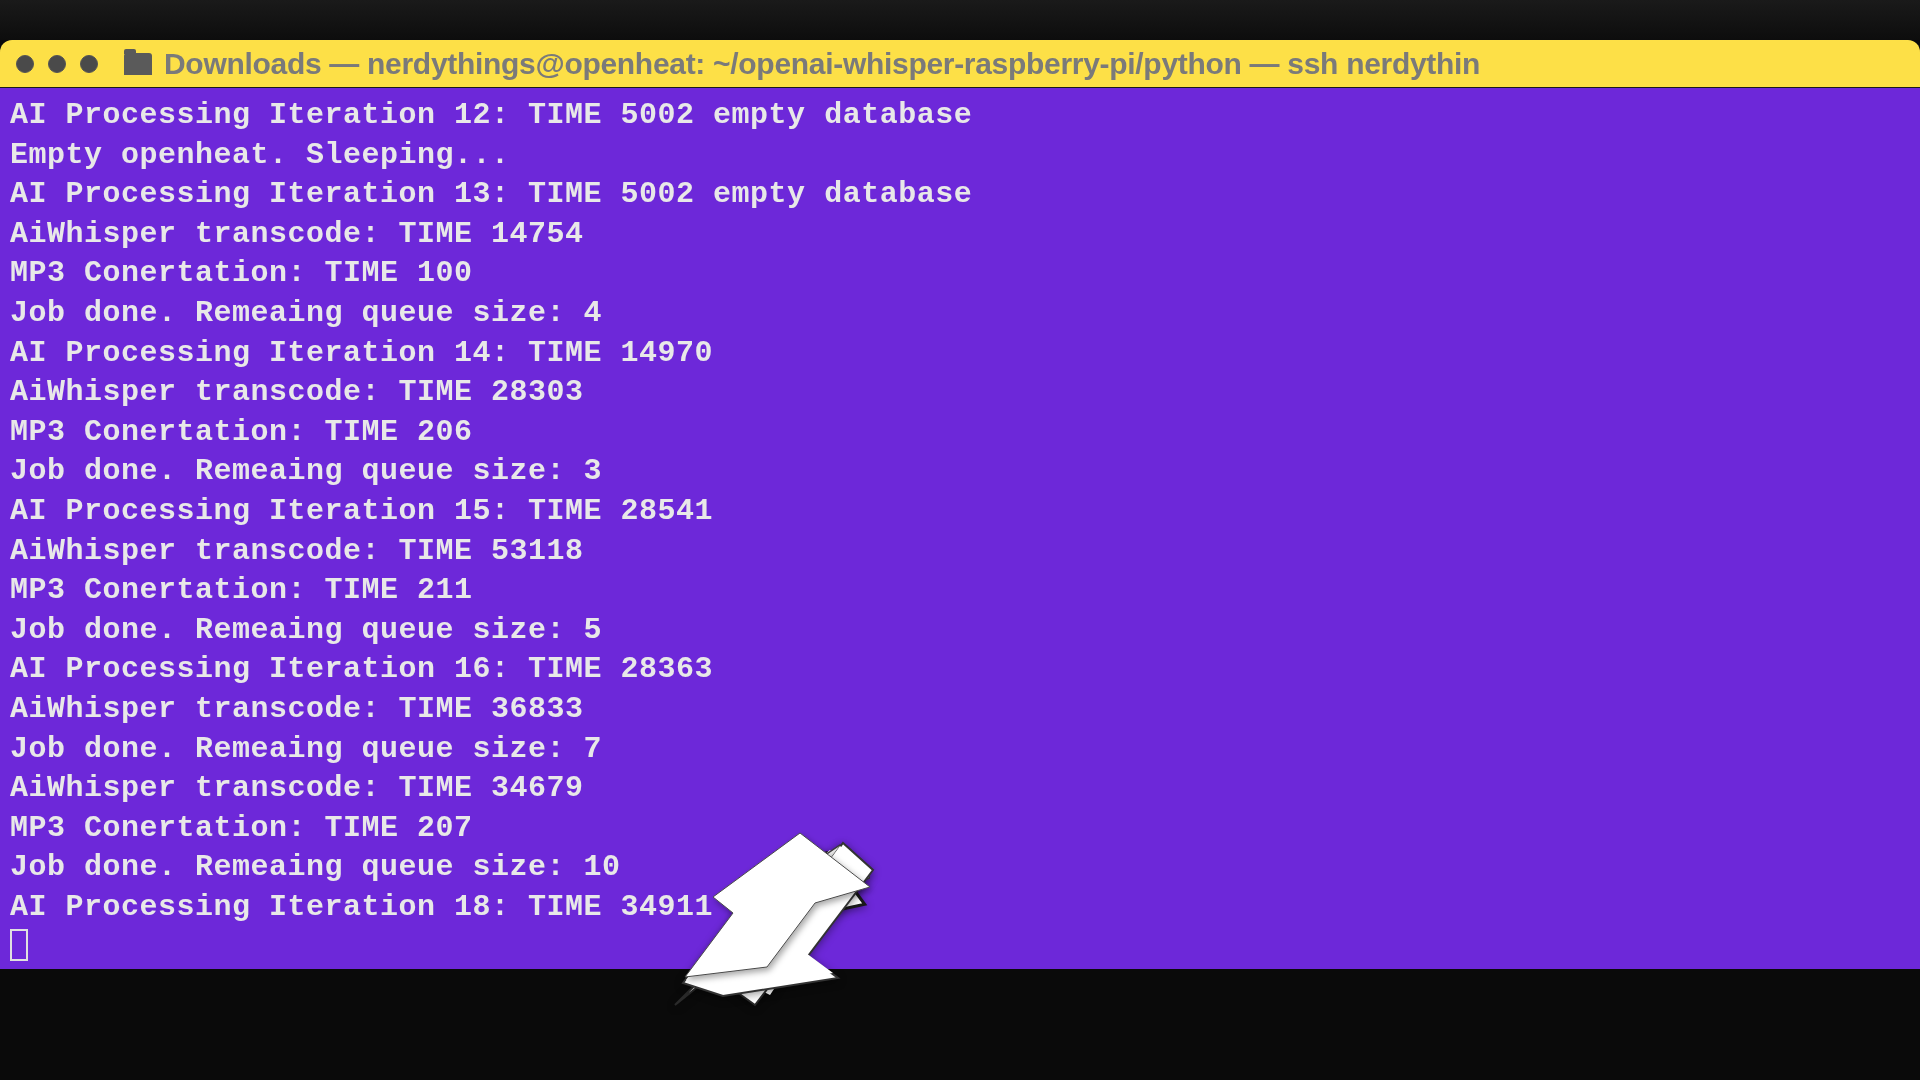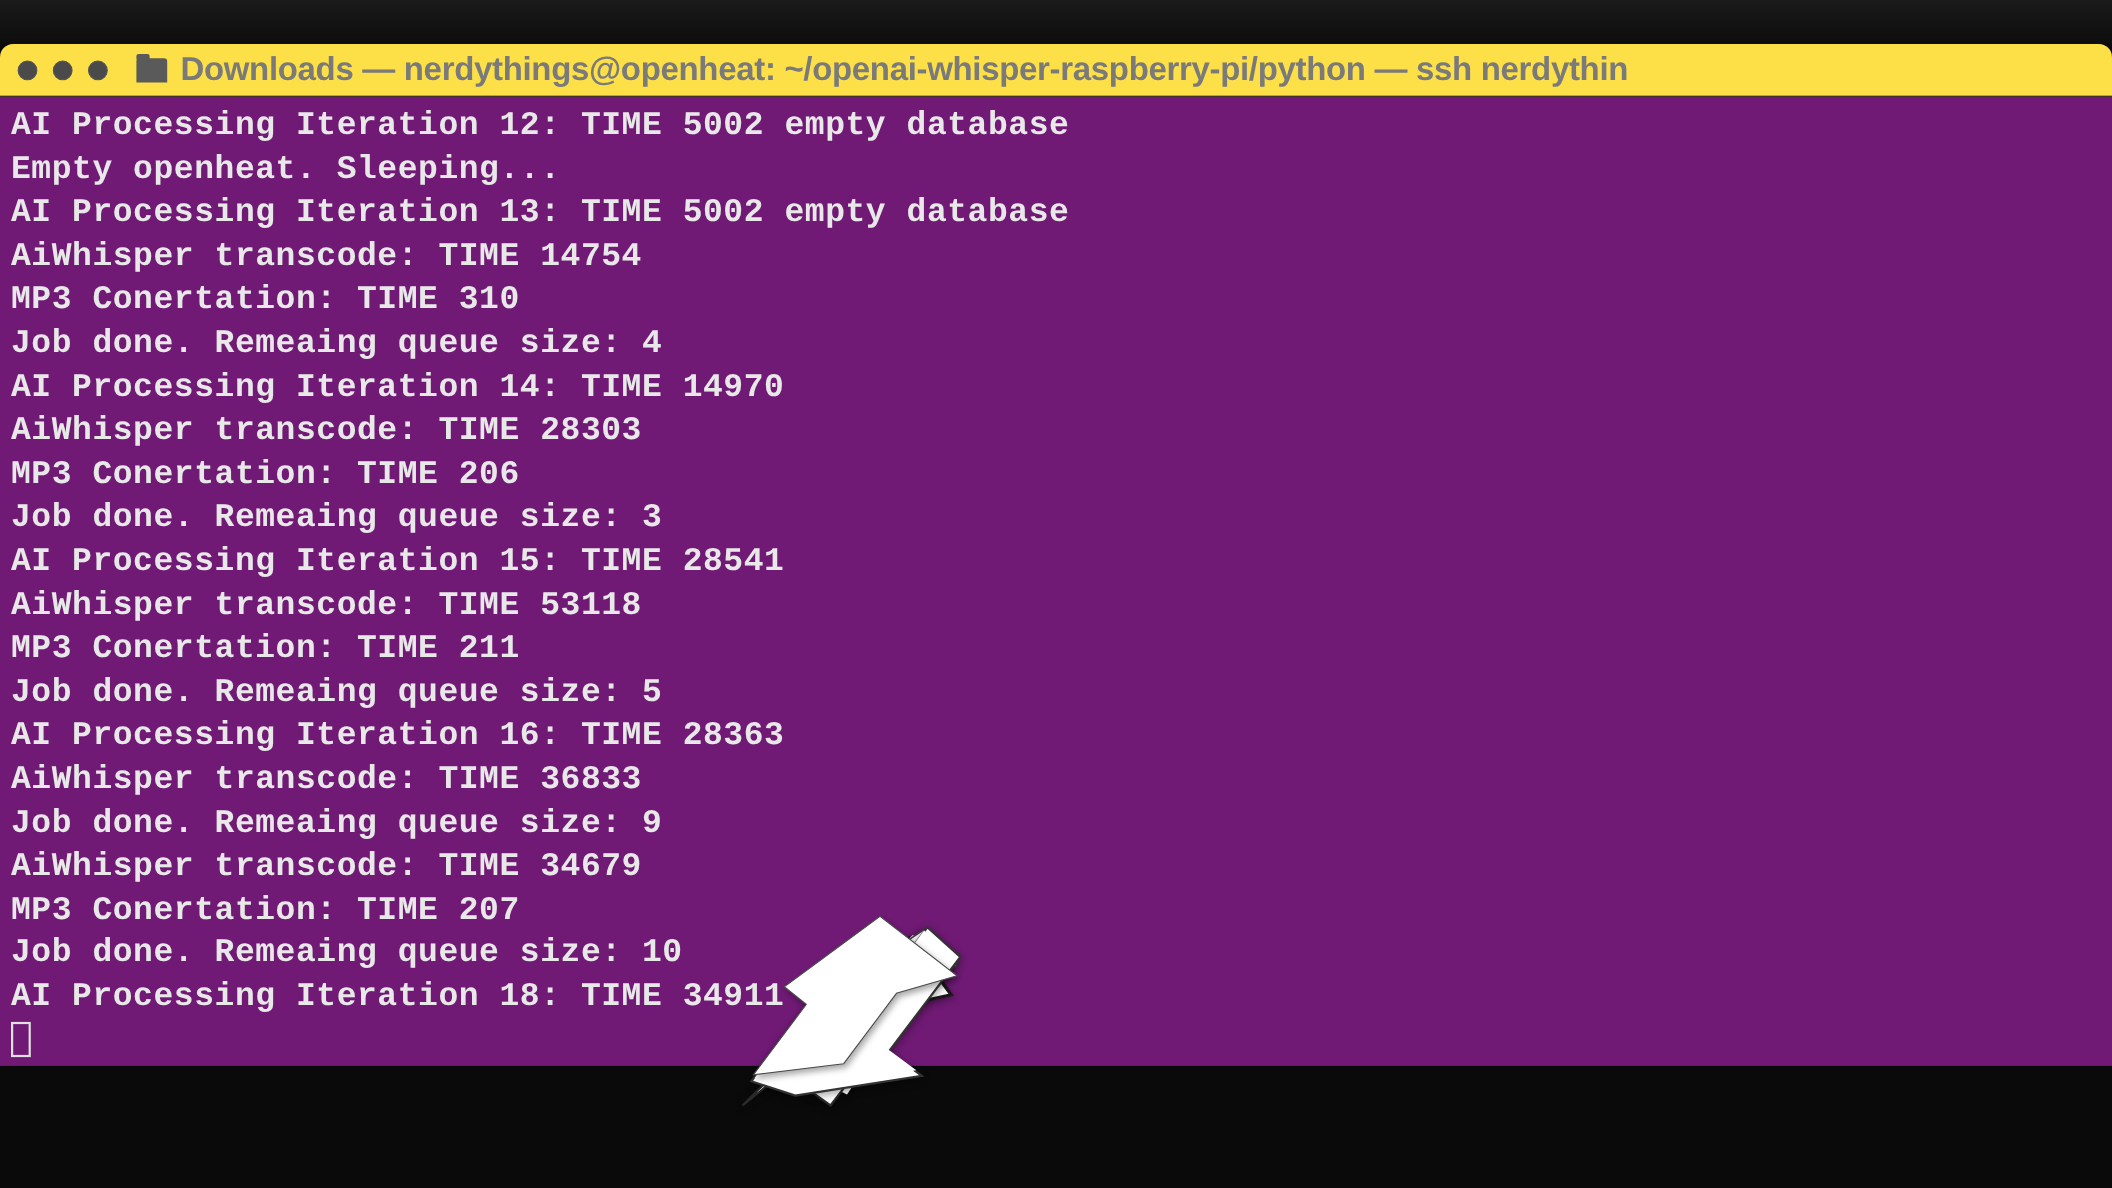--- a/index.html
+++ b/index.html
@@ -74,21 +74,21 @@
     .window-title {
       color: #7a7a7a;
       font-size: 30px;
       font-weight: 600;
       font-family: -apple-system, BlinkMacSystemFont, 'Segoe UI', sans-serif;
       white-space: nowrap;
       letter-spacing: -0.3px;
     }
     .terminal-content {
       padding: 8px 10px;
-      background: #701a75;
+      background: #6d28d9;
     }
     .terminal-line {
       color: #e8e8e8;
       font-size: 30px;
       font-weight: 700;
       line-height: 1.32;
       white-space: pre;
       letter-spacing: 0.5px;
     }
     .cursor-block {
@@ -121,33 +121,33 @@
       <div class="traffic-light"></div>
     </div>
     <div class="folder-icon"></div>
     <div class="window-title">Downloads — nerdythings@openheat: ~/openai-whisper-raspberry-pi/python — ssh nerdythin</div>
   </div>
   <div class="terminal-content">
     <div class="terminal-line">AI Processing Iteration 12: TIME 5002 empty database</div>
     <div class="terminal-line">Empty openheat. Sleeping...</div>
     <div class="terminal-line">AI Processing Iteration 13: TIME 5002 empty database</div>
     <div class="terminal-line">AiWhisper transcode: TIME 14754</div>
-    <div class="terminal-line">MP3 Conertation: TIME 310</div>
+    <div class="terminal-line">MP3 Conertation: TIME 100</div>
     <div class="terminal-line">Job done. Remeaing queue size: 4</div>
     <div class="terminal-line">AI Processing Iteration 14: TIME 14970</div>
     <div class="terminal-line">AiWhisper transcode: TIME 28303</div>
     <div class="terminal-line">MP3 Conertation: TIME 206</div>
     <div class="terminal-line">Job done. Remeaing queue size: 3</div>
     <div class="terminal-line">AI Processing Iteration 15: TIME 28541</div>
     <div class="terminal-line">AiWhisper transcode: TIME 53118</div>
     <div class="terminal-line">MP3 Conertation: TIME 211</div>
     <div class="terminal-line">Job done. Remeaing queue size: 5</div>
     <div class="terminal-line">AI Processing Iteration 16: TIME 28363</div>
     <div class="terminal-line">AiWhisper transcode: TIME 36833</div>
-    <div class="terminal-line">Job done. Remeaing queue size: 9</div>
+    <div class="terminal-line">Job done. Remeaing queue size: 7</div>
     <div class="terminal-line">AiWhisper transcode: TIME 34679</div>
     <div class="terminal-line">MP3 Conertation: TIME 207</div>
     <div class="terminal-line">Job done. Remeaing queue size: 10</div>
     <div class="terminal-line">AI Processing Iteration 18: TIME 34911</div>
     <div><span class="cursor-block"></span></div>
   </div>
 </div>
 
 <div class="arrow-annotation" style="top:830px; left:670px;">
   <svg class="arrow-svg" width="200" height="180" viewBox="0 0 200 180">

